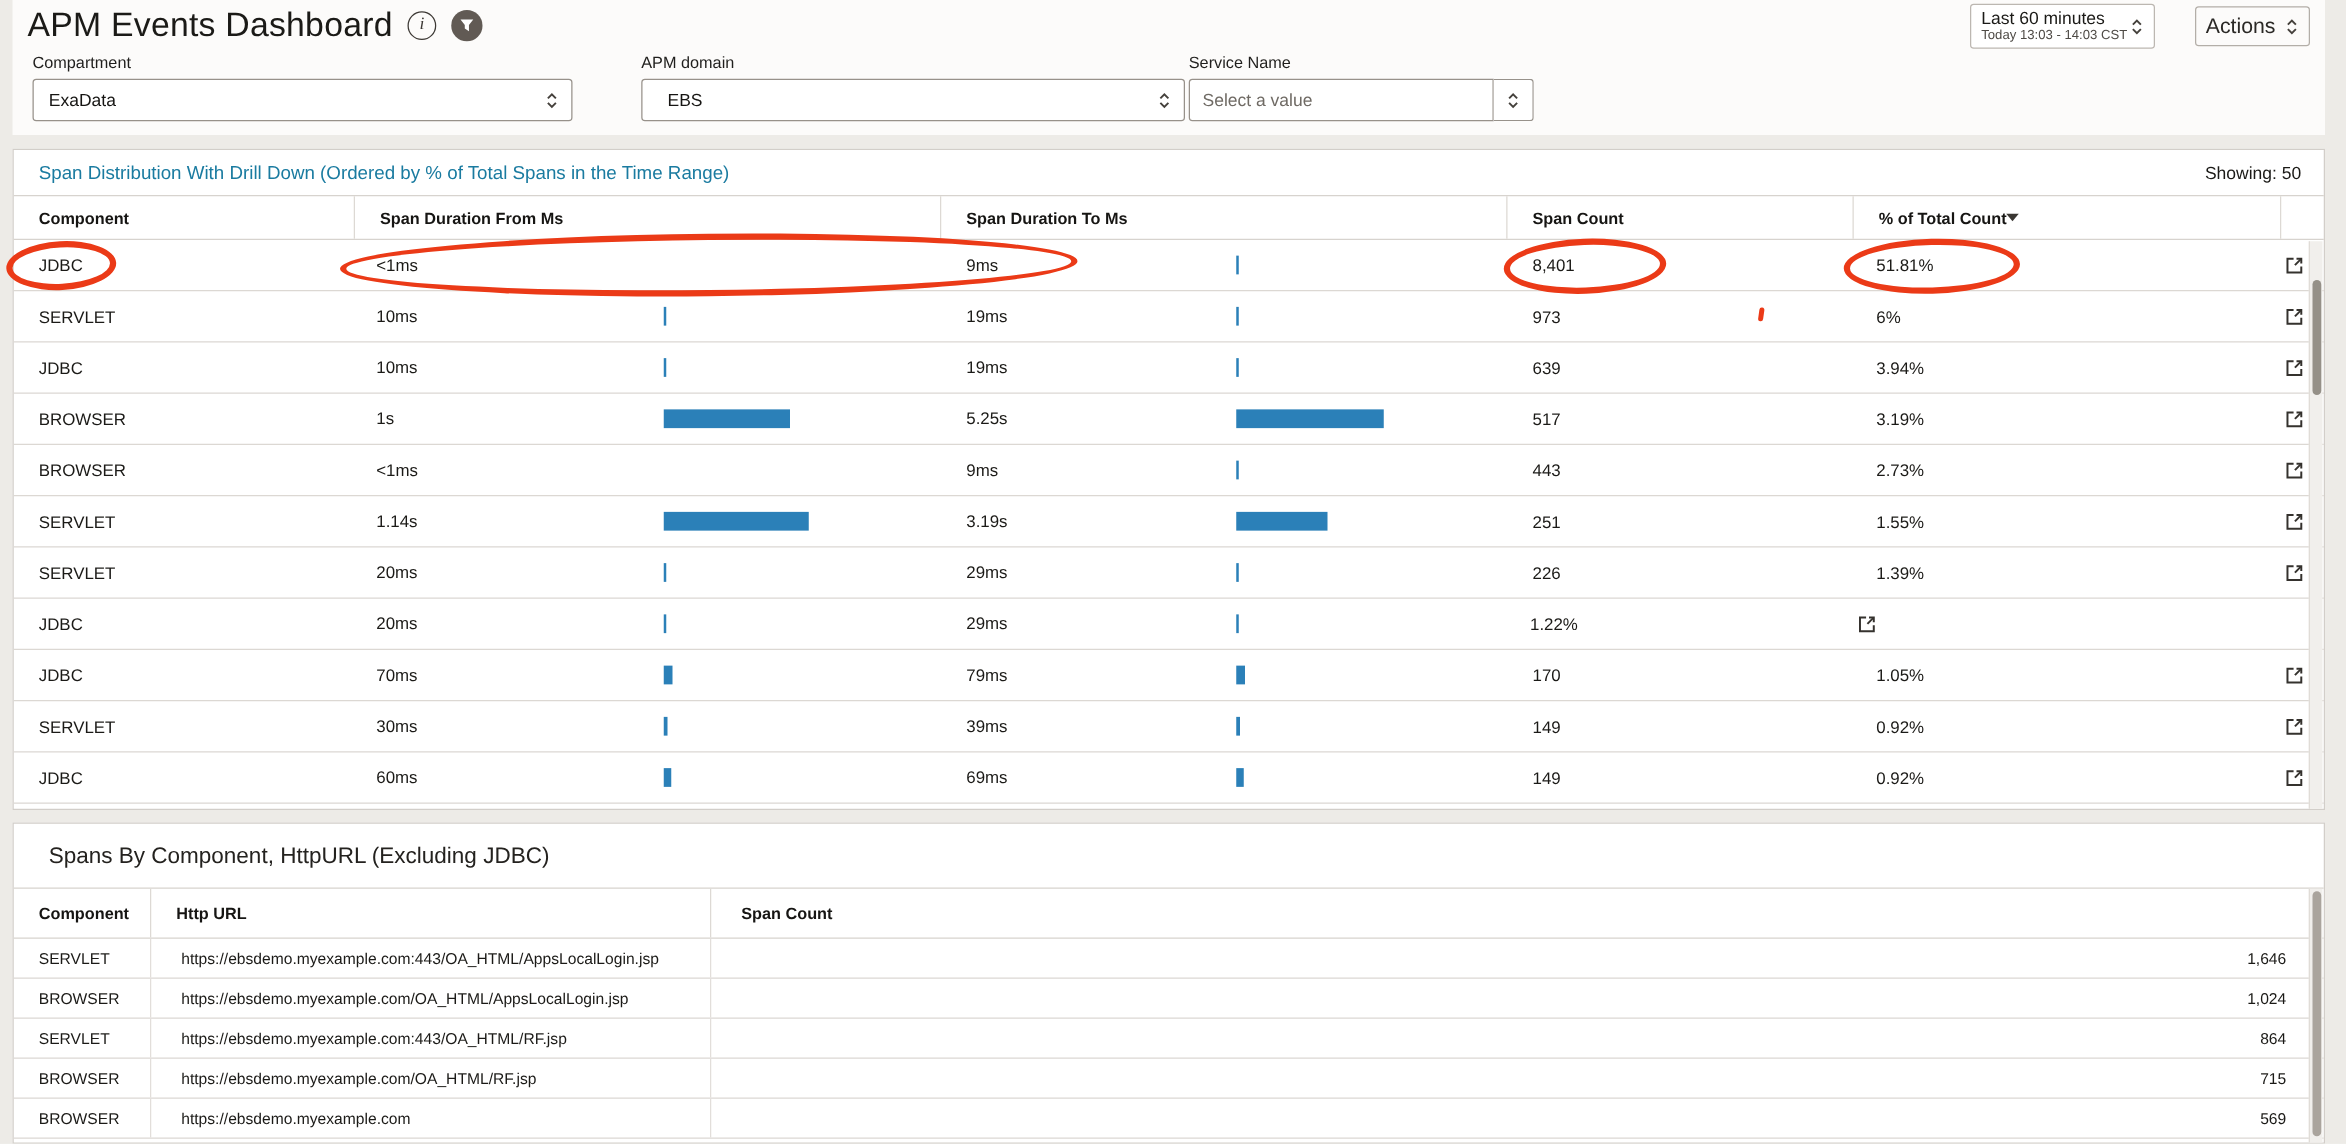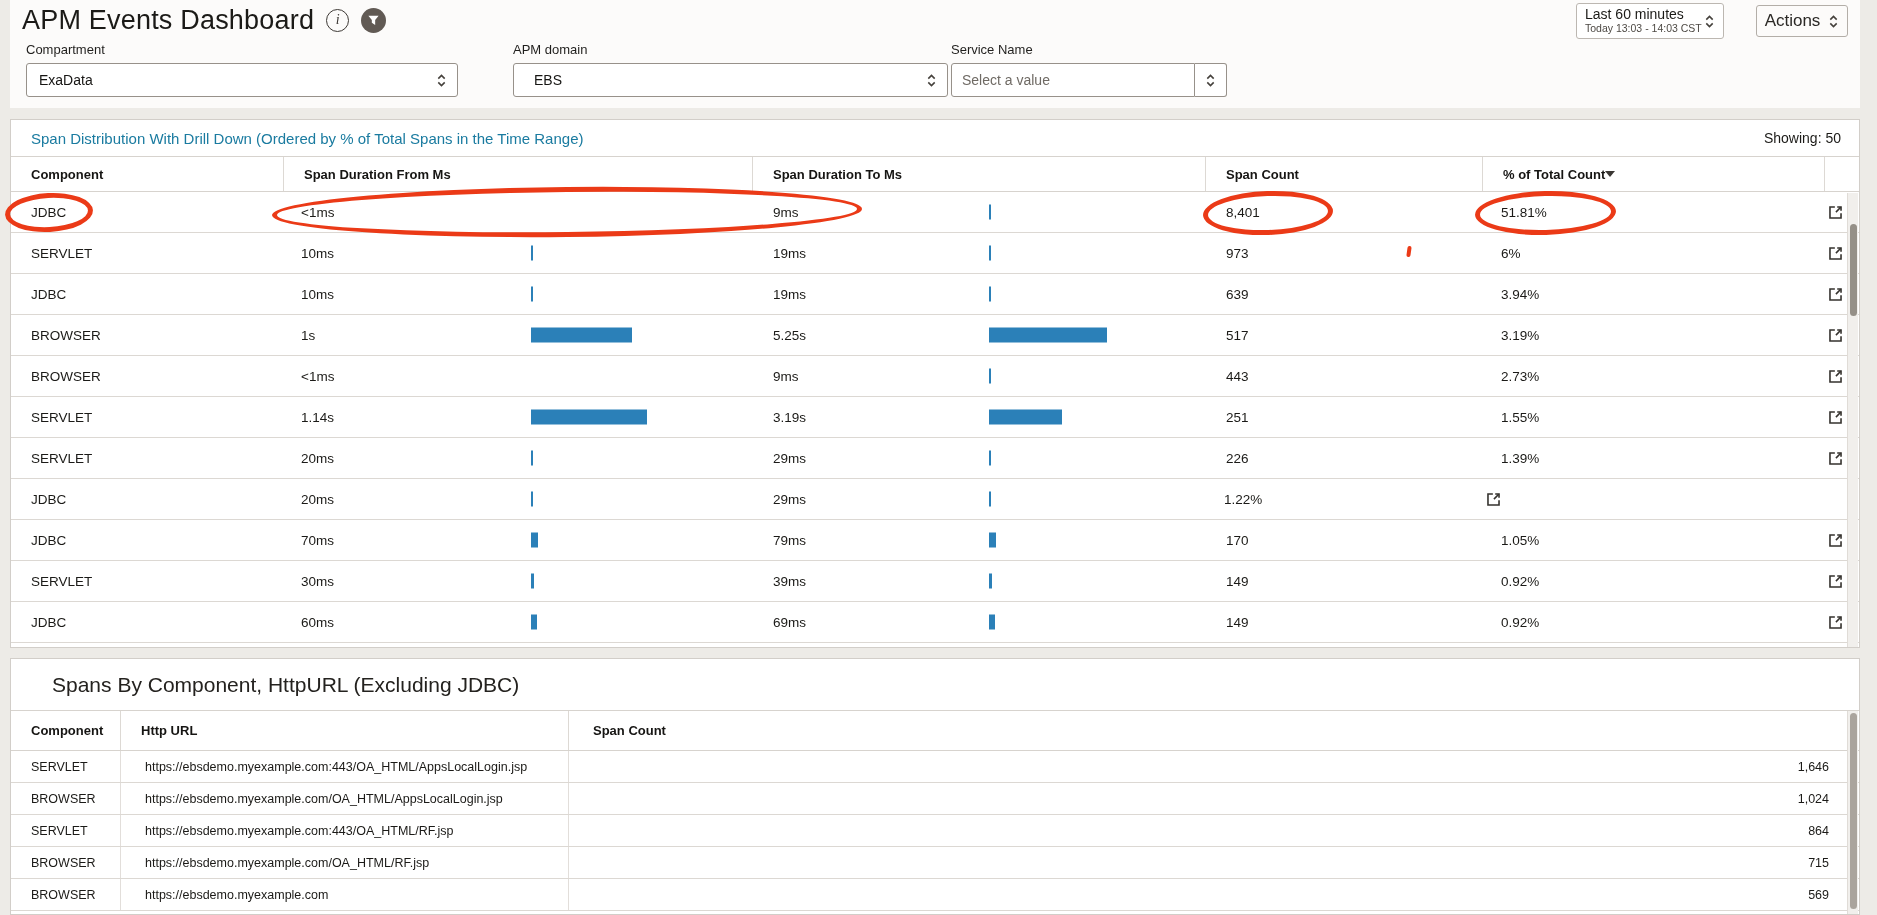--- a/index.html
+++ b/index.html
@@ -86,21 +86,21 @@
   .ellipse { position:absolute; border:5px solid #eb3a17; border-radius:50%; pointer-events:none; }
   .ann-component { left:-6px; top:73px; width:88px; height:39px; transform:rotate(-3deg); }
   .ann-range { left:261px; top:67px; width:590px; height:50px; transform:rotate(-0.6deg); }
   .ann-count { left:1192px; top:71px; width:130px; height:44px; transform:rotate(-2deg); }
   .ann-pct { left:1464px; top:71px; width:141px; height:44px; transform:rotate(-1.5deg); }
   .ann-tick { position:absolute; left:1396px; top:126px; width:3.5px; height:11px;
     background:#eb3a17; border-radius:2px; transform:rotate(8deg); pointer-events:none; }
 
   
   .p2-title { height:51px; display:flex; align-items:center; padding-left:28px;
-    font-size:21px; color:#24221f;margin-left:13px; }
+    font-size:18px; color:#24221f; }
   .t2-grid { display:grid; grid-template-columns:110px 448px 1290px; }
   .t2-header { height:41px; border-top:1px solid #d7d3ce; border-bottom:1px solid #d7d3ce; }
   .t2-header .hcell { display:flex; align-items:center; padding-left:20px;
     font-size:13px; font-weight:bold; color:#161513; border-right:1px solid #ddd9d4; }
   .t2-header .hcell:last-child { border-right:none; padding-left:24px; }
   .t2-row { height:32px; border-bottom:1px solid #dcd8d3; }
   .t2-row .cell { display:flex; align-items:center; height:100%; font-size:12.5px; color:#1b1a17;
     border-right:1px solid #e2deda; }
   .t2-row .cell:last-child { border-right:none; }
   .t2-comp { padding-left:20px; }

